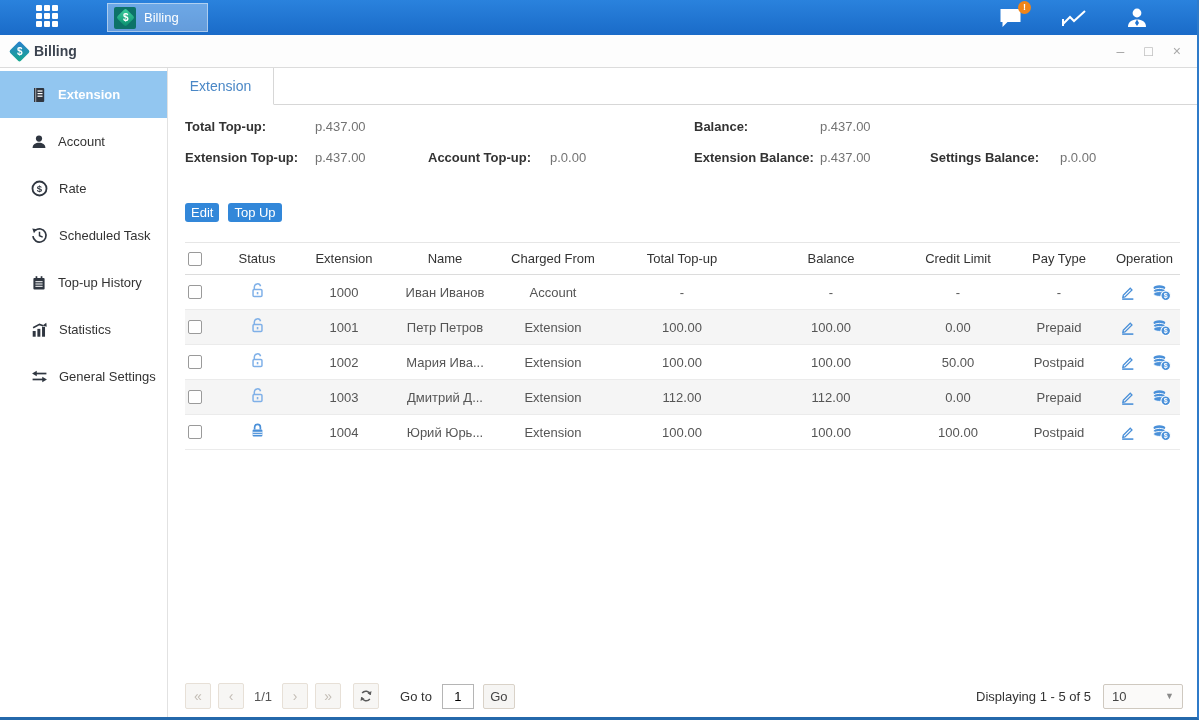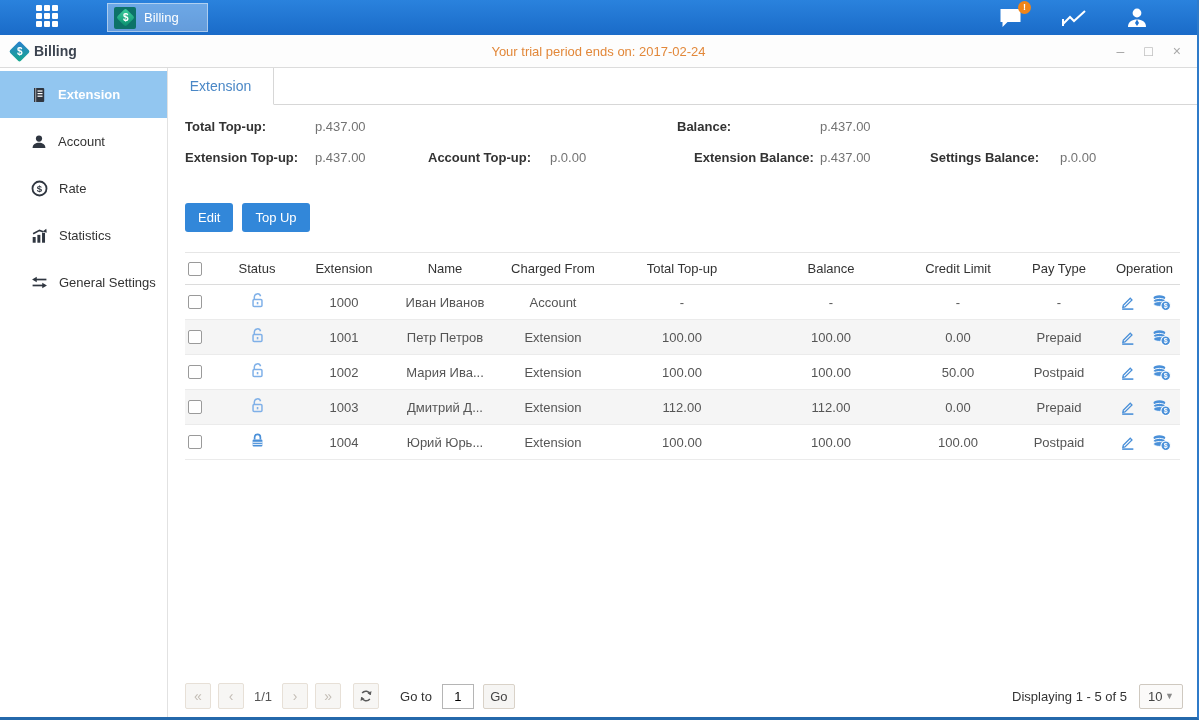--- a/index.html
+++ b/index.html
@@ -55,21 +55,21 @@
     font-size:14px; color:#4a87c6; background:#fff; border-right:1px solid #d7d7d7;
     margin-bottom:-1px; border-bottom:1px solid #fff; cursor:pointer; }
 
   .summary { position:relative; height:64px; margin:12px 17px 0 17px; font-size:13px; }
   .summary .lbl { position:absolute; font-weight:bold; color:#333; }
   .summary .val { position:absolute; color:#737373; }
   .r1 { top:2px; } .r2 { top:33px; }
 
   .btn-row { margin:22px 17px 0 17px; display:flex; gap:9px; }
   .btn { background:#3287d9; color:#fff; font-size:13px; border:none; border-radius:3px;
-    height:29px; padding:0 13px; cursor:pointer; font-family:inherit; }
+    height:19px; padding:0 6px; cursor:pointer; font-family:inherit; }
 
   
   .table { margin:20px 17px 0 17px; font-size:13px; }
   .thead { display:flex; align-items:center; height:33px; border-top:1px solid #e6e6e6;
     border-bottom:1px solid #dcdcdc; color:#333; }
   .trow { display:flex; align-items:center; height:35px; border-bottom:1px solid #ebebeb; color:#555; }
   .trow:nth-child(even) { background:#f5f5f5; }
   .cell { display:flex; align-items:center; justify-content:center; }
   .c-check { width:34px; justify-content:flex-start; padding-left:3px; }
   .c-status { width:76px; }
@@ -92,21 +92,21 @@
     color:#c3bdb5; font-size:14px; display:flex; align-items:center; justify-content:center;
     cursor:pointer; margin-right:7px; }
   .pg-indicator { margin:0 10px 0 3px; color:#555; }
   .pg-refresh { margin-left:5px; }
   .goto-label { margin:0 10px 0 14px; }
   .goto-input { width:32px; height:25px; border:1px solid #b5b5b5; text-align:center;
     font-size:13px; font-family:inherit; margin-right:9px; }
   .go-btn { width:32px; height:25px; background:#f6f5f3; border:1px solid #d9d2c8; border-radius:2px;
     font-size:13px; font-family:Liberation Sans, sans-serif; color:#444; cursor:pointer; }
   .pg-right { margin-left:auto; display:flex; align-items:center; gap:12px; }
-  .page-size { width:44px; height:25px; border:1px solid #cfc9c0; background:#fbfaf9; border-radius:2px;
+  .page-size { width:80px; height:25px; border:1px solid #cfc9c0; background:#fbfaf9; border-radius:2px;
     display:flex; align-items:center; padding:0 8px; justify-content:space-between;
     color:#444; cursor:pointer; }
   .caret { color:#8a8a8a; font-size:9px; }
 </style>
 </head>
 <body>
 
 <div class="window">
 
   <div class="navbar">
@@ -152,21 +152,20 @@
     </div>
   </div>
 
   <div class="titlebar">
     <div class="title-left">
       <span class="title-diamond">
           <b>$</b>
         </span>
       <span class="title-text">Billing</span>
     </div>
-    <div class="trial-msg">Your trial period ends on: 2017-02-24</div>
     <div class="win-controls">
       <span>–</span>
       <span>□</span>
       <span>×</span>
     </div>
   </div>
 
   <div class="content">
 
     <div class="sidebar">
@@ -188,20 +187,39 @@
         <span>Account</span>
       </div>
       <div class="side-item">
         <svg width="17" height="17" viewBox="0 0 16 16">
           <circle cx="8" cy="8" r="6.6" fill="none" stroke="#2f3640" stroke-width="1.7"></circle>
           <text x="8" y="11.2" font-size="9" font-weight="bold" text-anchor="middle" fill="#2f3640">$</text>
         </svg>
         <span>Rate</span>
       </div>
       <div class="side-item">
+        <svg width="17" height="17" viewBox="0 0 16 16">
+          <path d="M4 3.2 A6.2 6.2 0 1 1 1.8 8.6" fill="none" stroke="#2f3640" stroke-width="1.6"></path>
+          <polygon points="1.2,1.4 5.6,2 2.8,5.8" fill="#2f3640"></polygon>
+          <polyline points="8,4.4 8,8.2 11,9.6" fill="none" stroke="#2f3640" stroke-width="1.4"></polyline>
+        </svg>
+        <span>Scheduled Task</span>
+      </div>
+      <div class="side-item">
+        <svg width="16" height="16" viewBox="0 0 16 16">
+          <rect x="2.4" y="3" width="11.2" height="11.4" rx="1" fill="#2f3640"></rect>
+          <rect x="4.6" y="1.2" width="1.7" height="3.2" fill="#2f3640"></rect>
+          <rect x="9.7" y="1.2" width="1.7" height="3.2" fill="#2f3640"></rect>
+          <rect x="4.4" y="6.2" width="7.2" height="1" fill="#fff"></rect>
+          <rect x="4.4" y="8.5" width="7.2" height="1" fill="#fff"></rect>
+          <rect x="4.4" y="10.8" width="7.2" height="1" fill="#fff"></rect>
+        </svg>
+        <span>Top-up History</span>
+      </div>
+      <div class="side-item">
         <svg width="17" height="17" viewBox="0 0 16 16" fill="#2f3640">
           <rect x="1.6" y="9.4" width="2.8" height="5.4"></rect>
           <rect x="6" y="7.4" width="2.8" height="7.4"></rect>
           <rect x="10.4" y="5.4" width="2.8" height="9.4"></rect>
           <path d="M2 6.4 L8 3.2 L11.4 4.4" stroke="#2f3640" stroke-width="1.5" fill="none"></path>
           <polygon points="14.4,1.6 14.8,5.4 10.9,4.2"></polygon>
         </svg>
         <span>Statistics</span>
       </div>
       <div class="side-item">
@@ -216,21 +234,21 @@
     </div>
 
     <div class="main">
       <div class="tabstrip">
         <div class="tab">Extension</div>
       </div>
 
       <div class="summary">
         <span class="lbl r1" style="left:0">Total Top-up:</span>
         <span class="val r1" style="left:130px">p.437.00</span>
-        <span class="lbl r1" style="left:492px">Balance:</span>
+        <span class="lbl r1" style="left:509px">Balance:</span>
         <span class="val r1" style="left:635px">p.437.00</span>
         <span class="lbl r2" style="left:0">Extension Top-up:</span>
         <span class="val r2" style="left:130px">p.437.00</span>
         <span class="lbl r2" style="left:243px">Account Top-up:</span>
         <span class="val r2" style="left:365px">p.0.00</span>
         <span class="lbl r2" style="left:509px">Extension Balance:</span>
         <span class="val r2" style="left:635px">p.437.00</span>
         <span class="lbl r2" style="left:745px">Settings Balance:</span>
         <span class="val r2" style="left:875px">p.0.00</span>
       </div>

